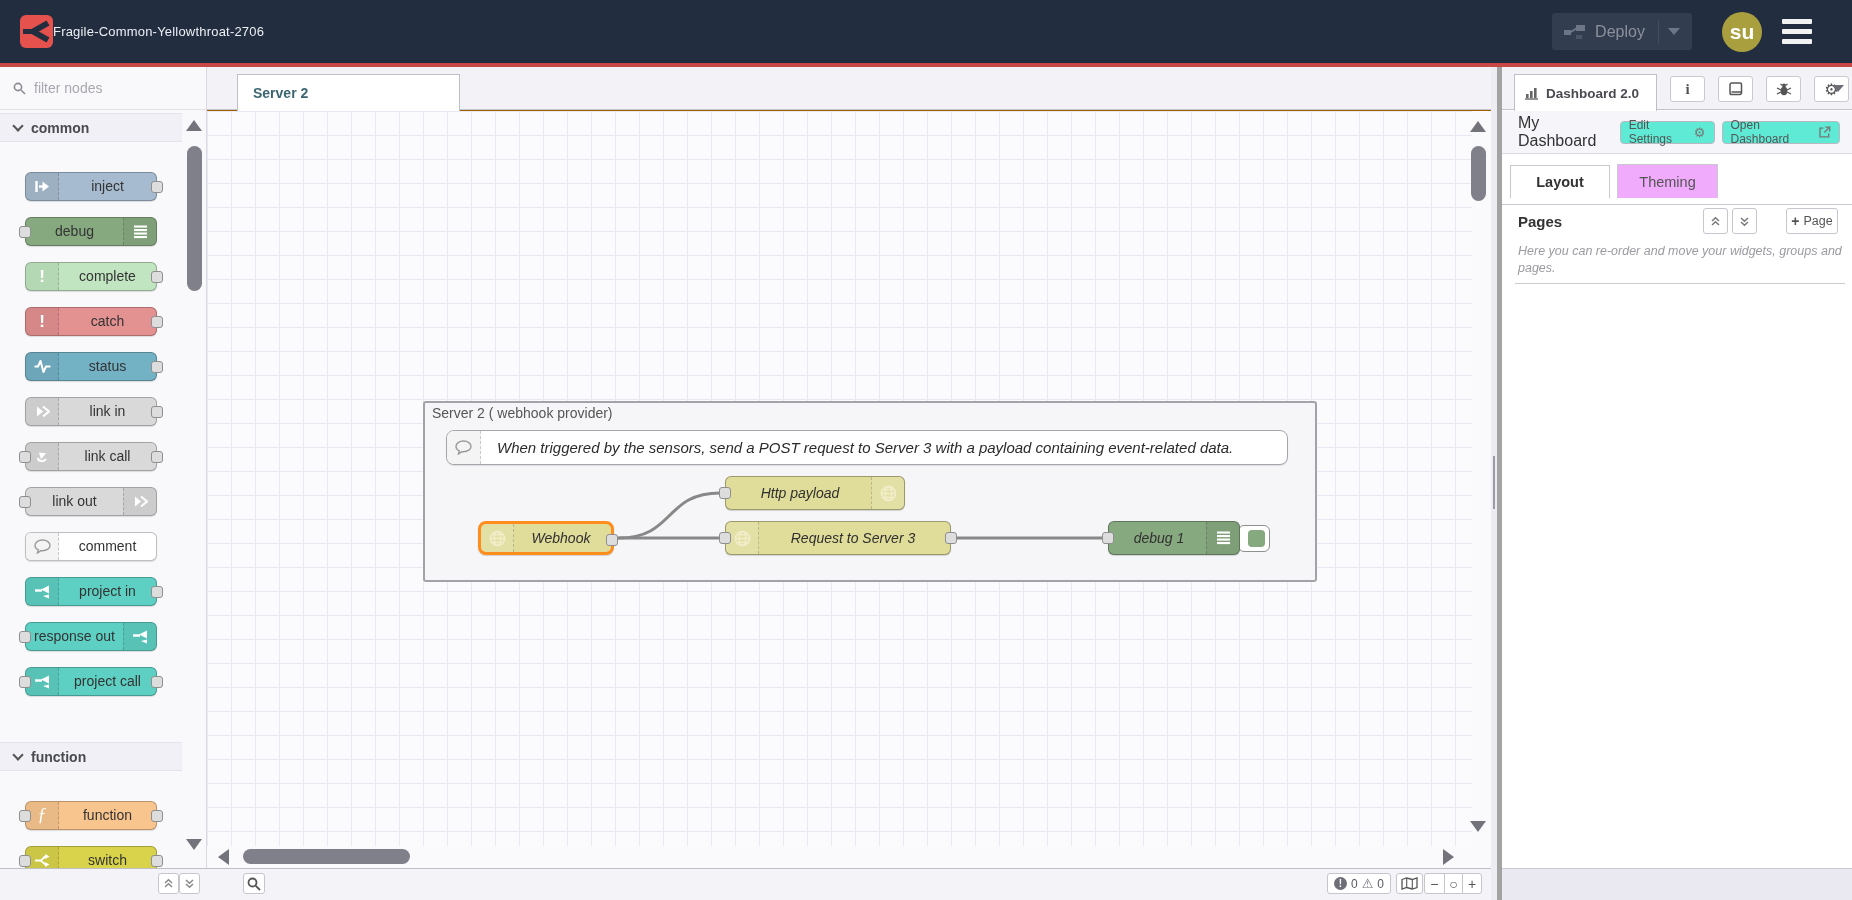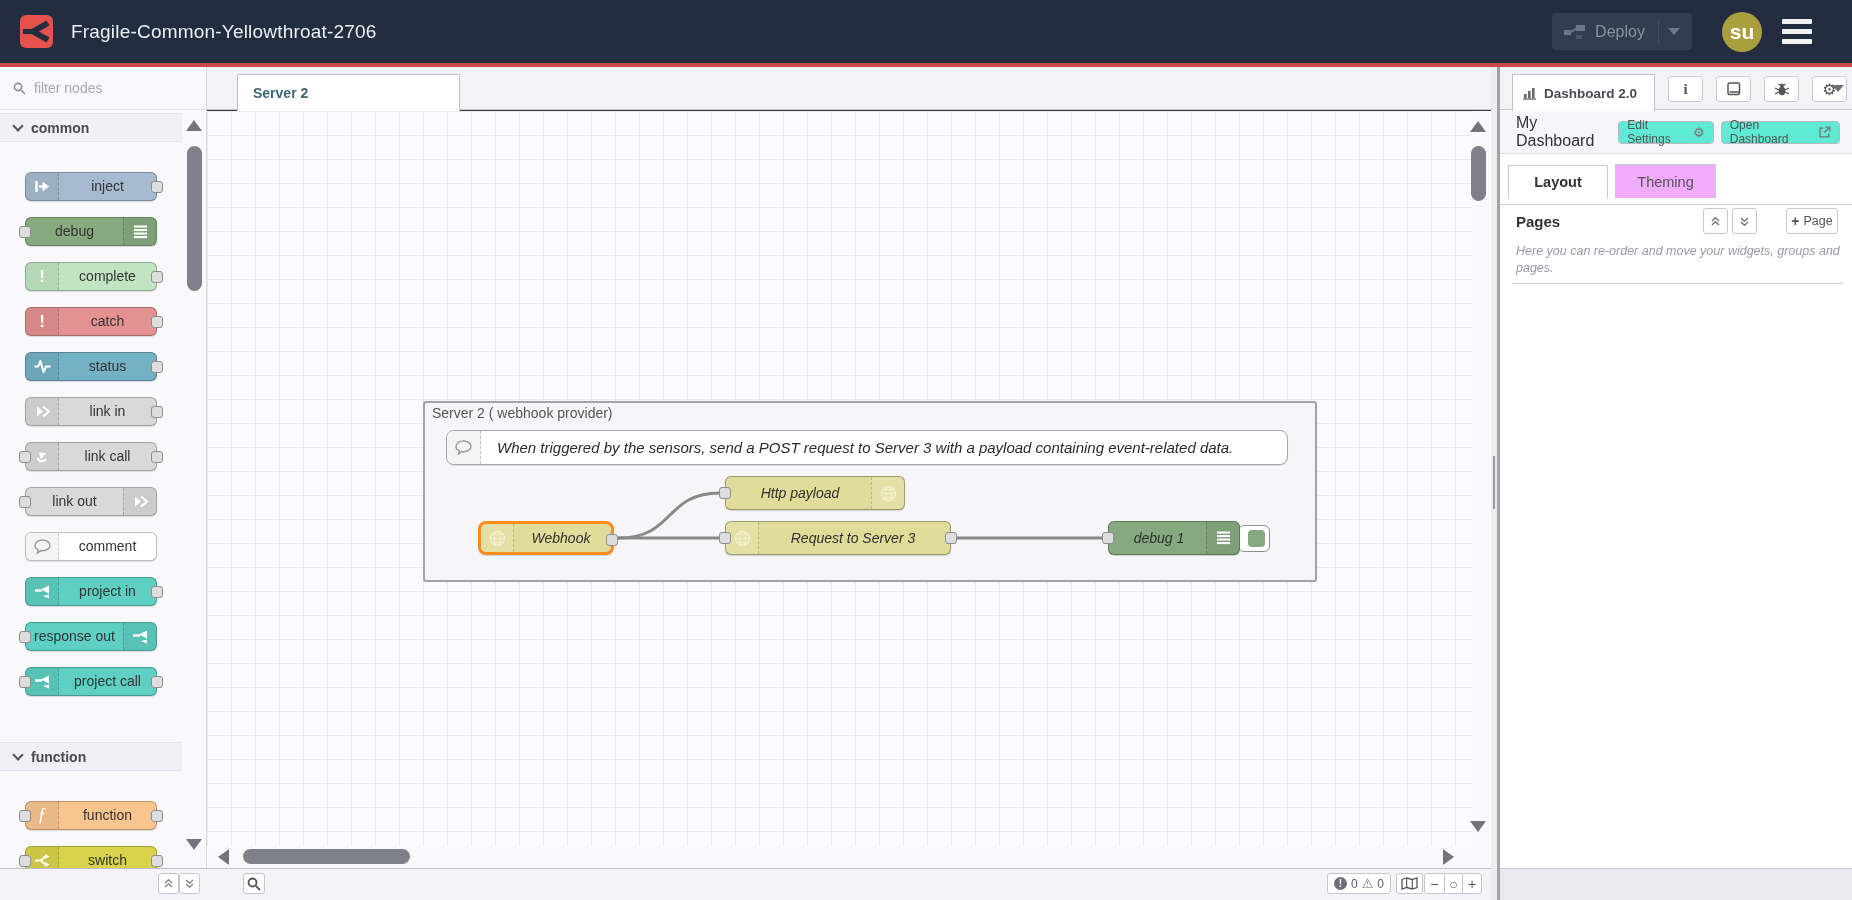--- a/index.html
+++ b/index.html
@@ -4,21 +4,21 @@
 <style>
   * { margin:0; padding:0; box-sizing:border-box; }
   html,body { width:1852px; height:900px; overflow:hidden;
     font-family:"Liberation Sans", sans-serif; background:#fff; }
 
   
   #header { position:absolute; left:0; top:0; width:1852px; height:63px;
     background:#222d3f; display:flex; align-items:center; }
   #redline { position:absolute; left:0; top:63px; width:1852px; height:4px; background:#c94747; }
   #logo { width:33px; height:33px; border-radius:6px; background:#e5514c; margin-left:20px; flex:none; }
-  #app-title { color:#eceff3; font-size:19px; margin-left:18px; letter-spacing:.2px; }
+  #app-title { color:#eceff3; font-size:13px; letter-spacing:.2px; }
   #header-right { margin-left:auto; display:flex; align-items:center; }
   #deploy-btn { width:140px; height:37px; background:#323d4f; border-radius:3px;
     display:flex; align-items:center; justify-content:center; gap:9px; color:#8b919b; font-size:16px; }
   #deploy-btn .dsep { width:1px; height:24px; background:#424d5f; margin-left:4px; }
   .tri-down { width:0; height:0; border-left:6px solid transparent; border-right:6px solid transparent; border-top:7px solid #6d7686; }
   #avatar { width:40px; height:40px; border-radius:50%; background:#aa9f3e; color:#fff;
     font-size:21px; font-weight:bold; display:flex; align-items:center; justify-content:center; margin-left:30px; }
   #menu-btn { margin-left:20px; margin-right:40px; display:flex; flex-direction:column; gap:5px; }
   #menu-btn span { display:block; width:30px; height:5px; background:#f2f2f2; border-radius:1px; }
 
@@ -51,21 +51,21 @@
 
   
   .sb-arrow-up { width:0;height:0;border-left:8px solid transparent;border-right:8px solid transparent;border-bottom:11px solid #73737c; }
   .sb-arrow-down { width:0;height:0;border-left:8px solid transparent;border-right:8px solid transparent;border-top:11px solid #73737c; }
   .sb-arrow-left { width:0;height:0;border-top:8px solid transparent;border-bottom:8px solid transparent;border-right:11px solid #73737c; }
   .sb-arrow-right { width:0;height:0;border-top:8px solid transparent;border-bottom:8px solid transparent;border-left:11px solid #73737c; }
   .vthumb { position:absolute; width:15px; background:#80808a; border-radius:8px; }
   .hthumb { position:absolute; height:15px; background:#80808a; border-radius:8px; }
 
   
-  #canvas { position:absolute; left:207px; top:0; width:1524px; height:801px; background:#404040;text-decoration:underline; }
+  #canvas { position:absolute; left:207px; top:0; width:1524px; height:801px; background:#a16207;text-decoration:underline; }
   #tabbar { position:absolute; left:0; top:0; right:0; height:43px; background:#f3f3f7; border-bottom:1px solid #c3c3cc; }
   #tab-server2 { position:absolute; left:30px; top:7px; width:223px; height:37px; background:#fff;
     border:1px solid #bfbfc9; border-bottom:none; font-size:14px; font-weight:bold; color:#3c6572;
     display:flex; align-items:center; padding-left:15px; }
   #tab-add { position:absolute; right:57px; top:10px; font-size:21px; color:#6d6d76; font-weight:bold; line-height:21px; }
   #tab-menu { position:absolute; right:22px; top:18px; }
 
   #workspace { position:absolute; left:0; top:44px; width:1284px; height:735px; overflow:hidden;
     background:#fbfbfd;
     background-image:linear-gradient(#e9e9f3 1px, transparent 1px), linear-gradient(90deg,#e9e9f3 1px, transparent 1px);
@@ -101,21 +101,21 @@
   #footer { position:absolute; left:0; top:801px; width:1491px; height:32px; background:#f4f3f8;
     border-top:1px solid #bfbfc9; }
   .fbtn { position:absolute; top:4px; height:21px; background:#fff; border:1px solid #c6c6cf; border-radius:3px;
     display:flex; align-items:center; justify-content:center; color:#5a5a64; font-size:12px; } 
   .zoomcell { width:19px; height:21px; display:flex; align-items:center; justify-content:center;
     border-left:1px solid #c6c6cf; font-size:14px; color:#555; }
 
   
   #separator { position:absolute; left:1491px; top:0; width:6px; height:833px; background:#ececf2; }
   #separator .handle { position:absolute; left:2px; top:389px; width:2px; height:53px; background:#9a9aa4; }
-  #sidebar { position:absolute; left:1497px; top:0; width:355px; height:833px; background:#fff; border-left:3px solid #a3a3a3; }
+  #sidebar { position:absolute; left:1497px; top:0; width:355px; height:833px; background:#fff; border-left:5px solid #a3a3a3; }
   #sb-tabbar { position:absolute; left:0; top:0; right:0; height:43px; background:#f3f3f7; border-bottom:1px solid #c3c3cc; }
   #sb-tab-dash { position:absolute; left:12px; top:7px; width:143px; height:37px; background:#fff;
     border:1px solid #bfbfc9; border-bottom:none; display:flex; align-items:center; gap:7px; padding-left:9px;
     font-size:13.5px; font-weight:bold; color:#4a4a52; white-space:nowrap; overflow:hidden; }
   .sb-iconbtn { position:absolute; top:9px; width:35px; height:26px; background:#fff; border:1px solid #c9c9d1;
     border-radius:3px; display:flex; align-items:center; justify-content:center; color:#555; }
   #sb-chevron { position:absolute; right:8px; top:18px; }
 
   #sb-header { position:absolute; left:0; top:44px; right:0; height:43px; background:#f6f5fa;
     border-bottom:1px solid #dddde5; display:flex; align-items:center; padding-left:16px; }

